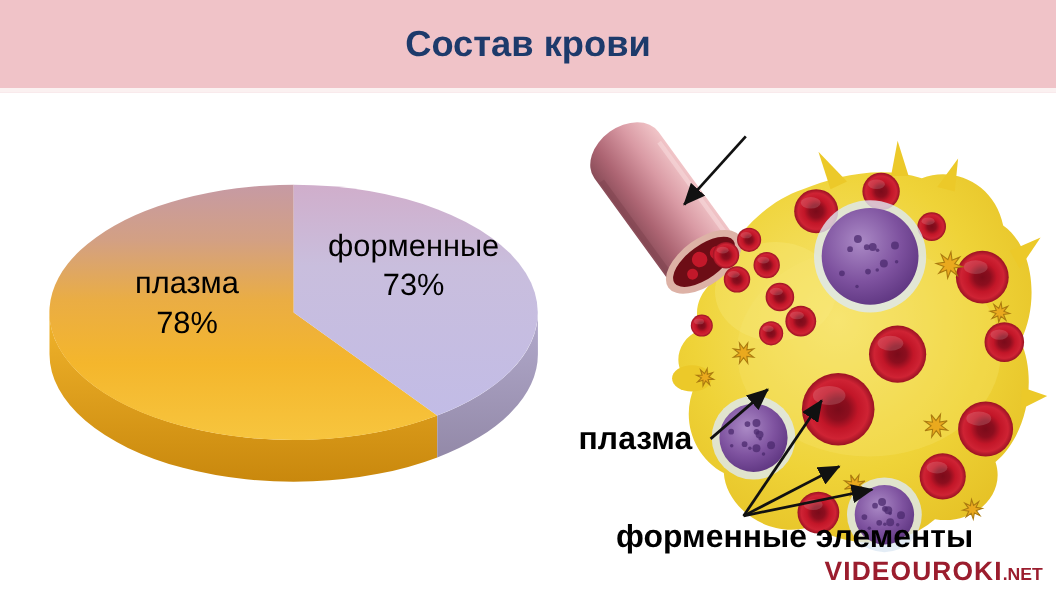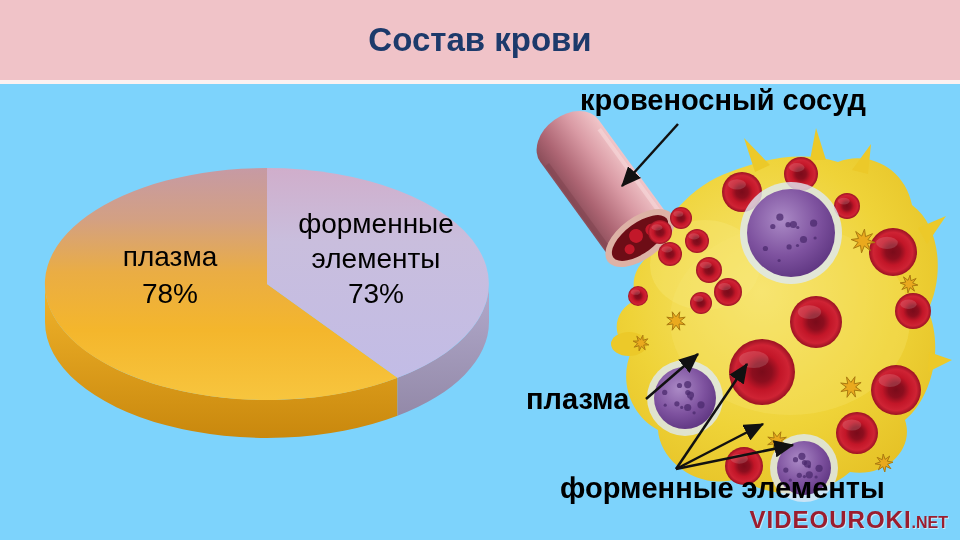--- a/index.html
+++ b/index.html
@@ -1,17 +1,17 @@
 <!DOCTYPE html>
 <html><head>
 <meta charset="utf-8">
 <style>
   *{margin:0;padding:0;box-sizing:border-box}
   html,body{width:960px;height:540px;font-family:"Liberation Sans",sans-serif;background:#f2d7d7}
-  .slide{position:relative;width:960px;height:540px;background:#7dd3fc;overflow:hidden}
+  .slide{position:relative;width:960px;height:540px;background:#ffffff;overflow:hidden}
   .titlebar{position:absolute;top:0;left:0;right:0;height:84px;background:#f0c3c8;border-bottom:4px solid #fbf1f1;display:flex;align-items:center;justify-content:center;z-index:2}
   .title{color:#1d3a6b;font-size:33px;font-weight:bold}
   .canvas{position:absolute;left:0;top:0;width:960px;height:540px;z-index:1}
   .pie-label{position:absolute;text-align:center;font-weight:normal;color:#000;z-index:3;font-size:28px;line-height:37px}
   .pie-label.plasma{left:90px;top:238px;width:160px}
   .pie-label.formed{left:282px;top:206px;width:188px;line-height:35px}
   .illu-label{position:absolute;font-weight:bold;color:#000;z-index:3;font-size:29px;white-space:nowrap}
   .lbl-vessel{left:548px;top:84px;width:350px;text-align:center}
   .lbl-plasma2{left:526px;top:383px}
   .lbl-formed2{left:560px;top:472px;width:376px;}
@@ -251,24 +251,22 @@
       </g>
     </g>
   </svg>
 
   <div class="pie-label plasma">
     <div>плазма</div>
     <div>78%</div>
   </div>
   <div class="pie-label formed">
     <div>форменные</div>
-    <div>элементы</div>
     <div>73%</div>
   </div>
 
-  <div class="illu-label lbl-vessel">кровеносный сосуд</div>
   <div class="illu-label lbl-plasma2">плазма</div>
   <div class="illu-label lbl-formed2">форменные элементы</div>
 
   <div class="logo">
     <span>VIDEOUROKI</span><span class="net">.NET</span>
   </div>
 </div>
 
 </body></html>

